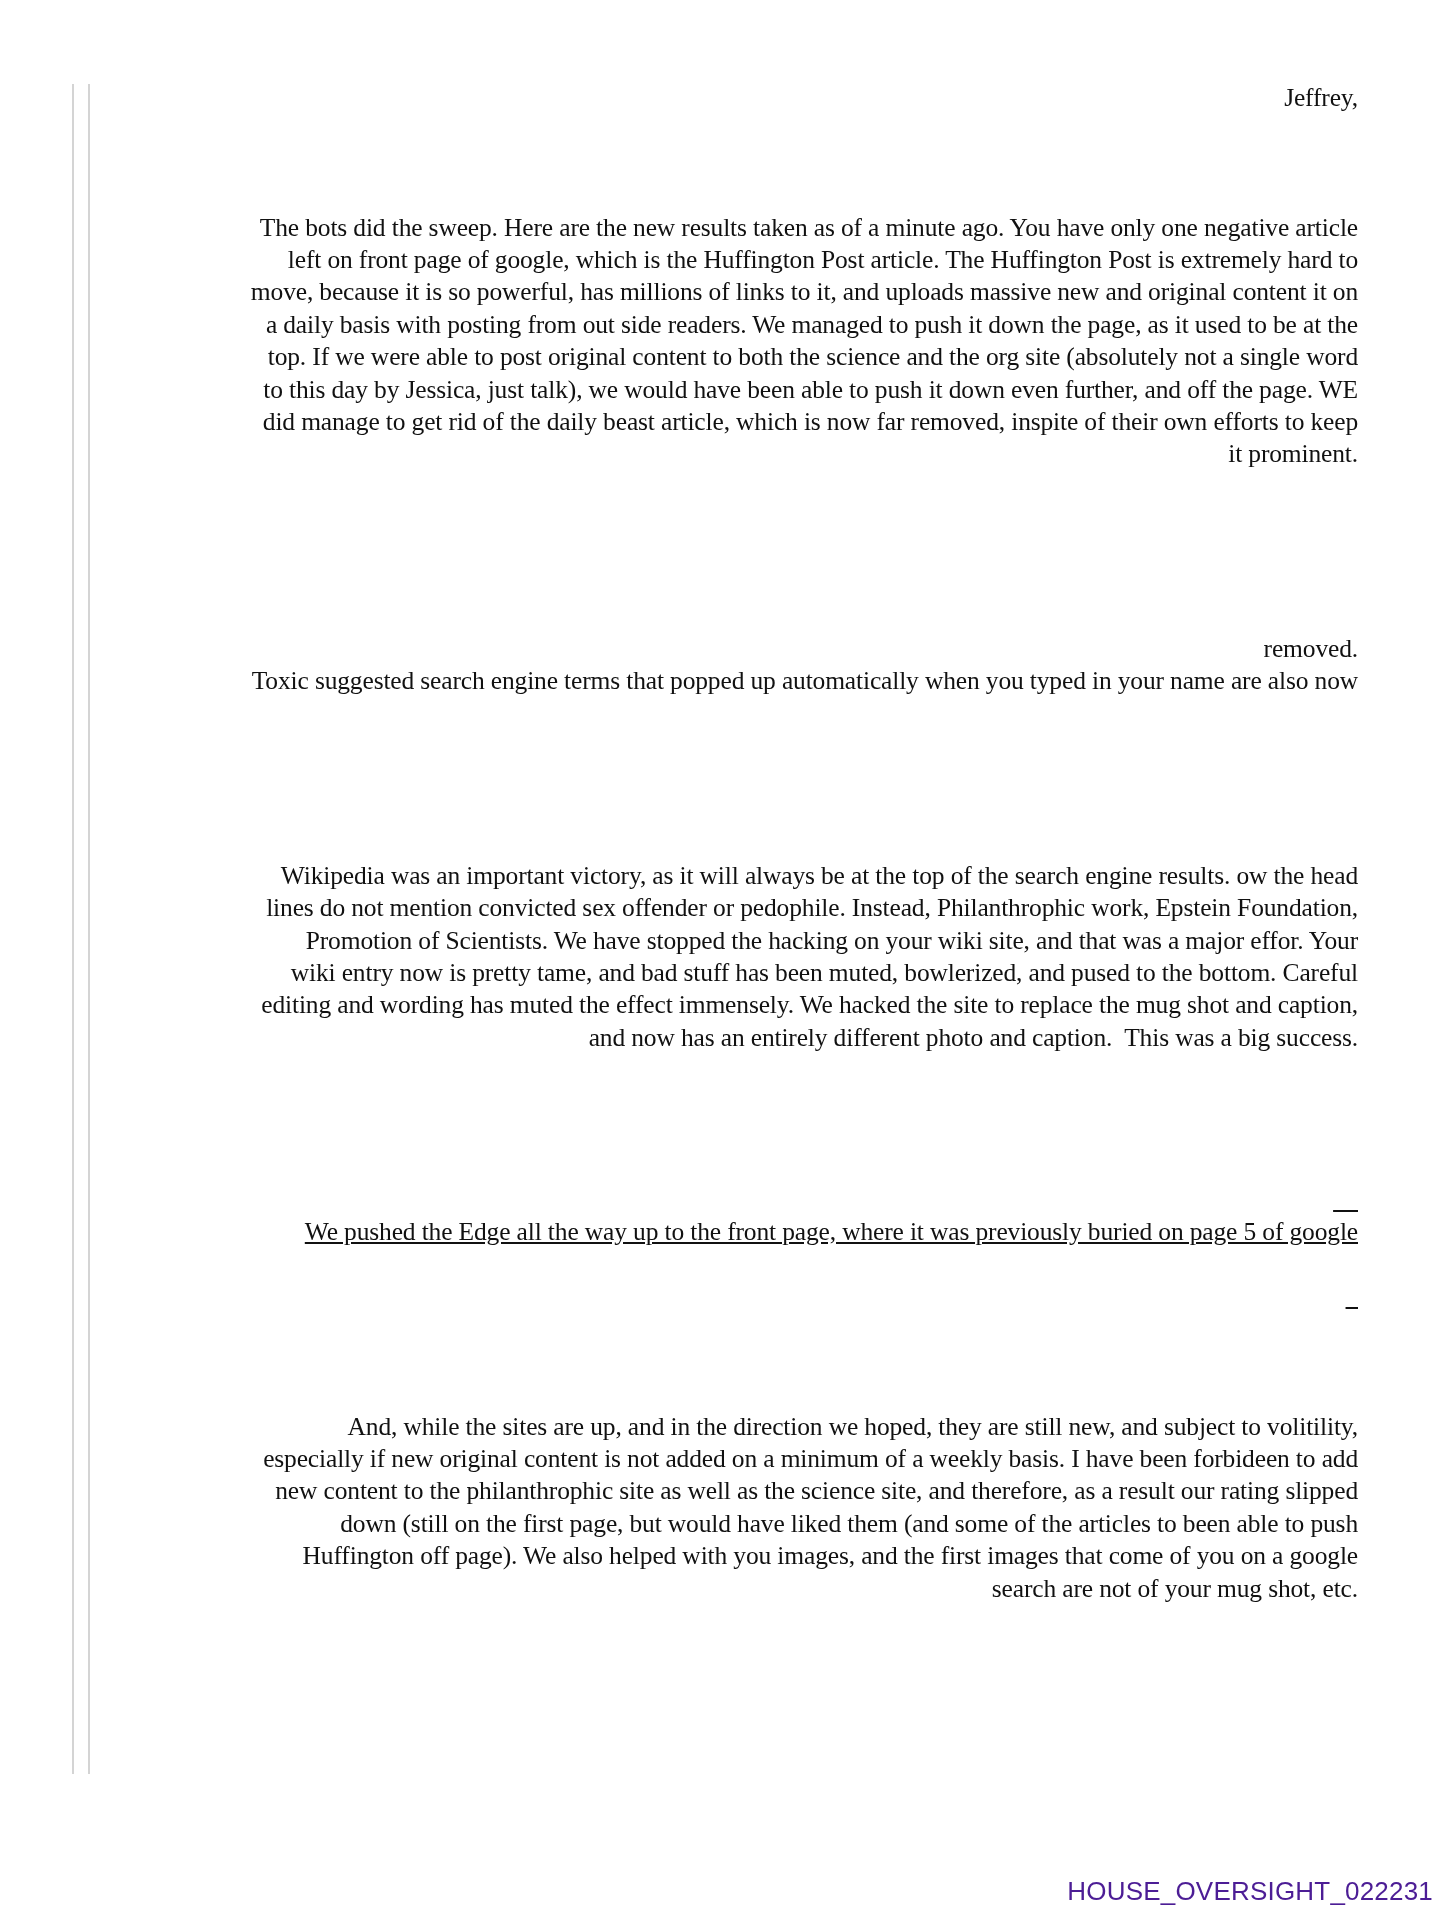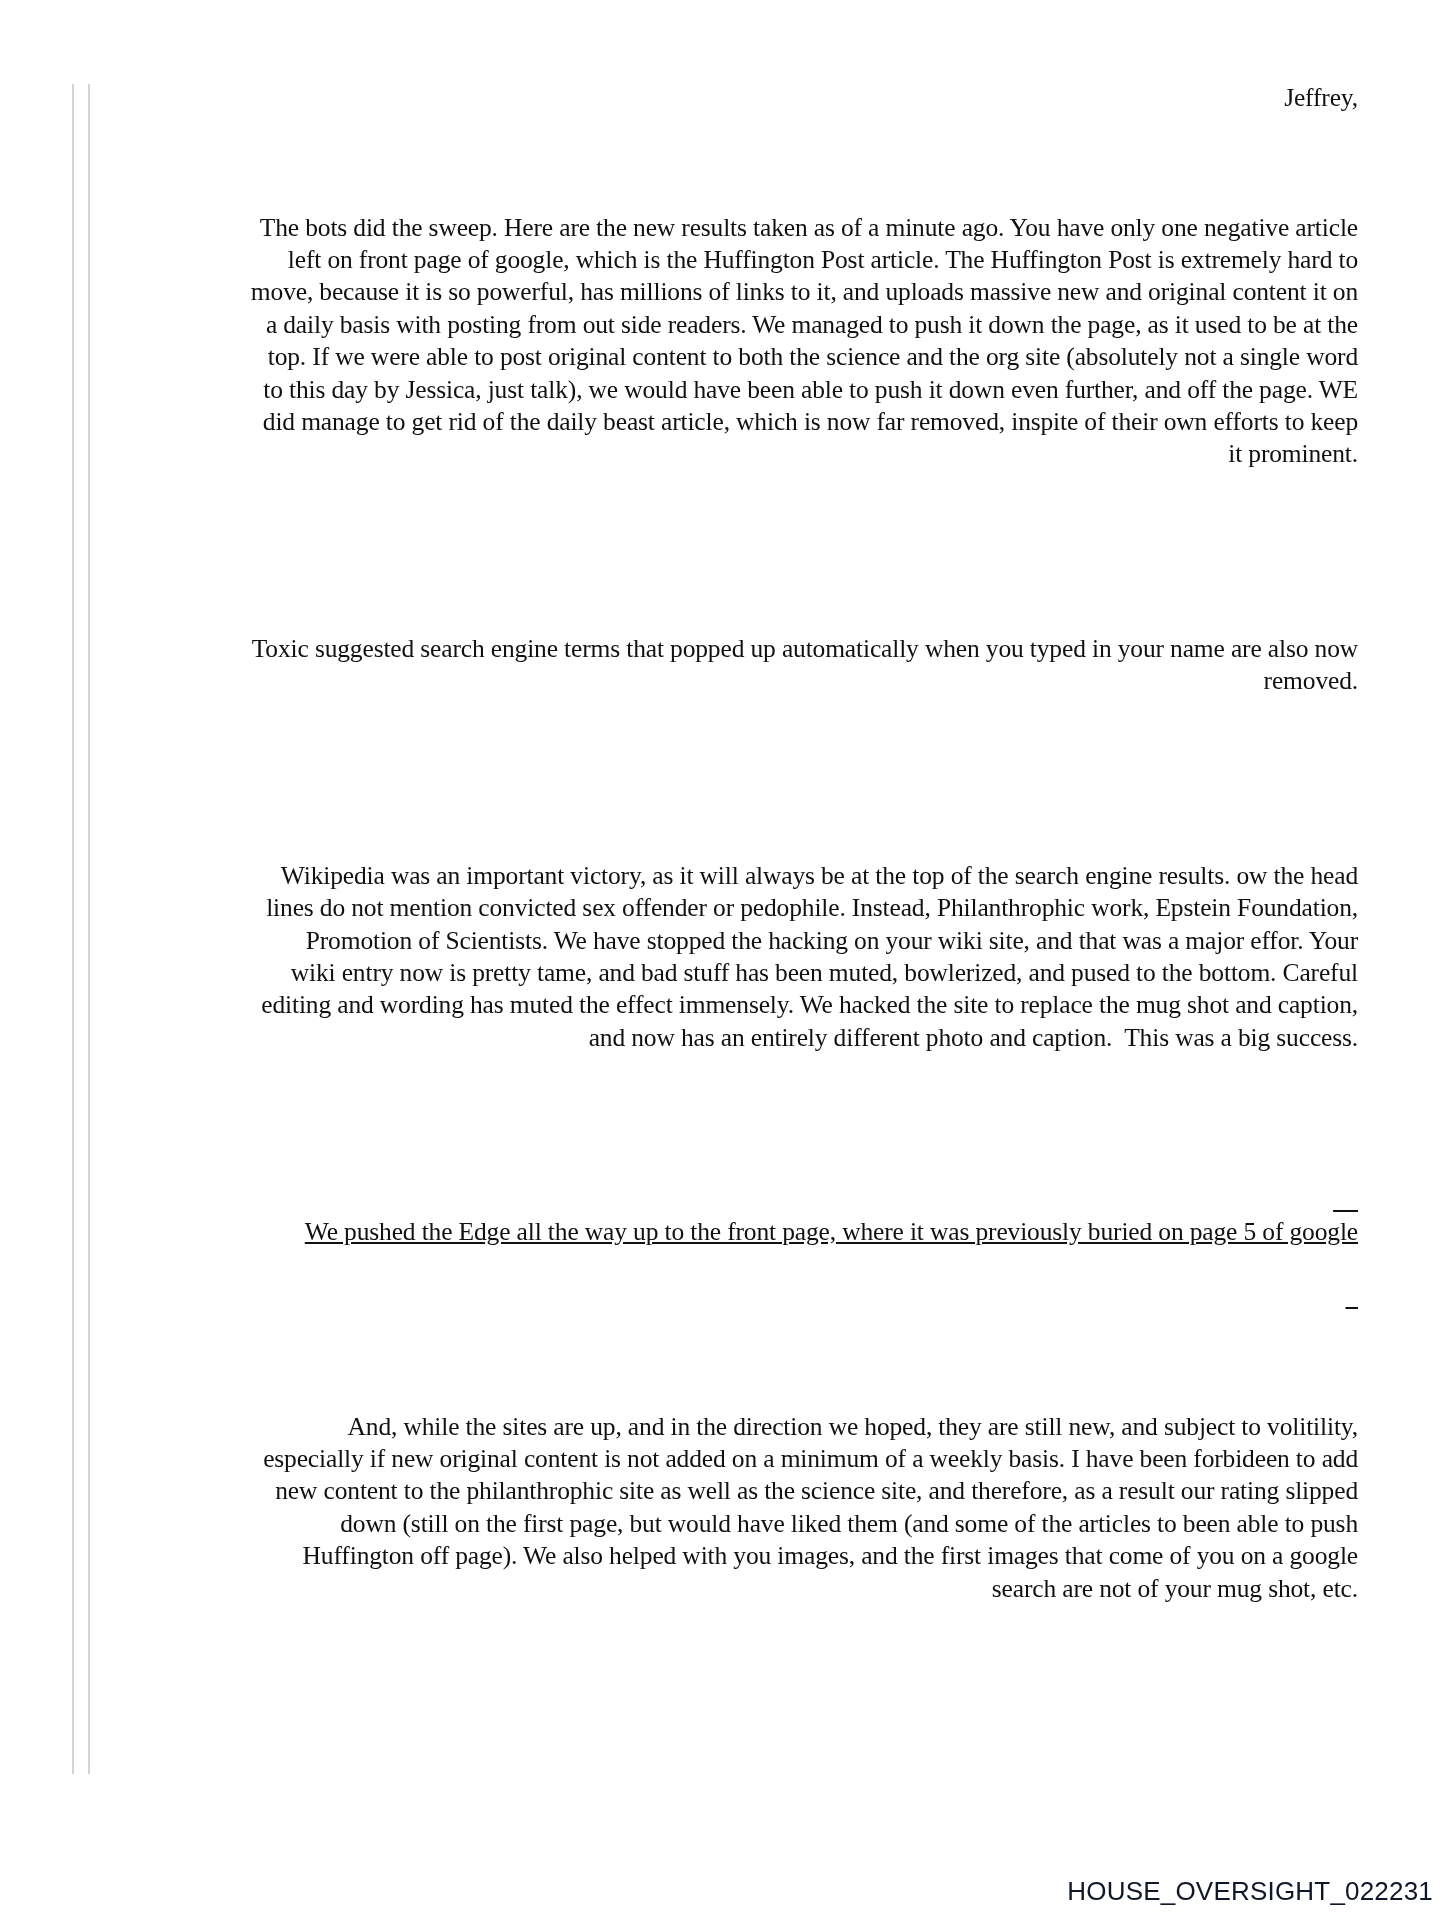--- a/index.html
+++ b/index.html
@@ -52,38 +52,38 @@
     .line {
       display: block;
     }
     .bates {
       position: absolute;
       right: 20px;
       top: 1876px;
       font-family: "Liberation Sans", "DejaVu Sans", sans-serif;
       font-size: 26px;
       letter-spacing: 0.2px;
-      color: #0f172a;
+      color: #4c1d95;
     }
   </style>
 </head>
 <body>
 
 <div class="quote-bar-outer"></div>
 <div class="quote-bar-inner"></div>
 
 <div class="letter">
   <p><span class="line">Jeffrey,</span></p>
 
   <p>
     <span class="line">The bots did the sweep. Here are the new results taken as of a minute ago. You have only one negative article</span><span class="line">left on front page of google, which is the Huffington Post article. The Huffington Post is extremely hard to</span><span class="line">move, because it is so powerful, has millions of links to it, and uploads massive new and original content it on</span><span class="line">a daily basis with posting from out side readers. We managed to push it down the page, as it used to be at the</span><span class="line">top. If we were able to post original content to both the science and the org site (absolutely not a single word</span><span class="line">to this day by Jessica, just talk), we would have been able to push it down even further, and off the page. WE</span><span class="line">did manage to get rid of the daily beast article, which is now far removed, inspite of their own efforts to keep</span><span class="line">it prominent.</span>
   </p>
 
   <p>
-    <span class="line">Toxic suggested search engine terms that popped up automatically when you typed in your name are also now</span><span class="line">removed.</span>
+    <span class="line">removed.</span><span class="line">Toxic suggested search engine terms that popped up automatically when you typed in your name are also now</span>
   </p>
 
   <p>
     <span class="line">Wikipedia was an important victory, as it will always be at the top of the search engine results. ow the head</span><span class="line">lines do not mention convicted sex offender or pedophile. Instead, Philanthrophic work, Epstein Foundation,</span><span class="line">Promotion of Scientists. We have stopped the hacking on your wiki site, and that was a major effor. Your</span><span class="line">wiki entry now is pretty tame, and bad stuff has been muted, bowlerized, and pused to the bottom. Careful</span><span class="line">editing and wording has muted the effect immensely. We hacked the site to replace the mug shot and caption,</span><span class="line">and now has an entirely different photo and caption.  This was a big success.</span>
   </p>
 
   <p class="extra-gap">
     <span class="line">We pushed the Edge all the way up to the front page, where it was previously buried on page 5 of google</span>
   </p>
 

